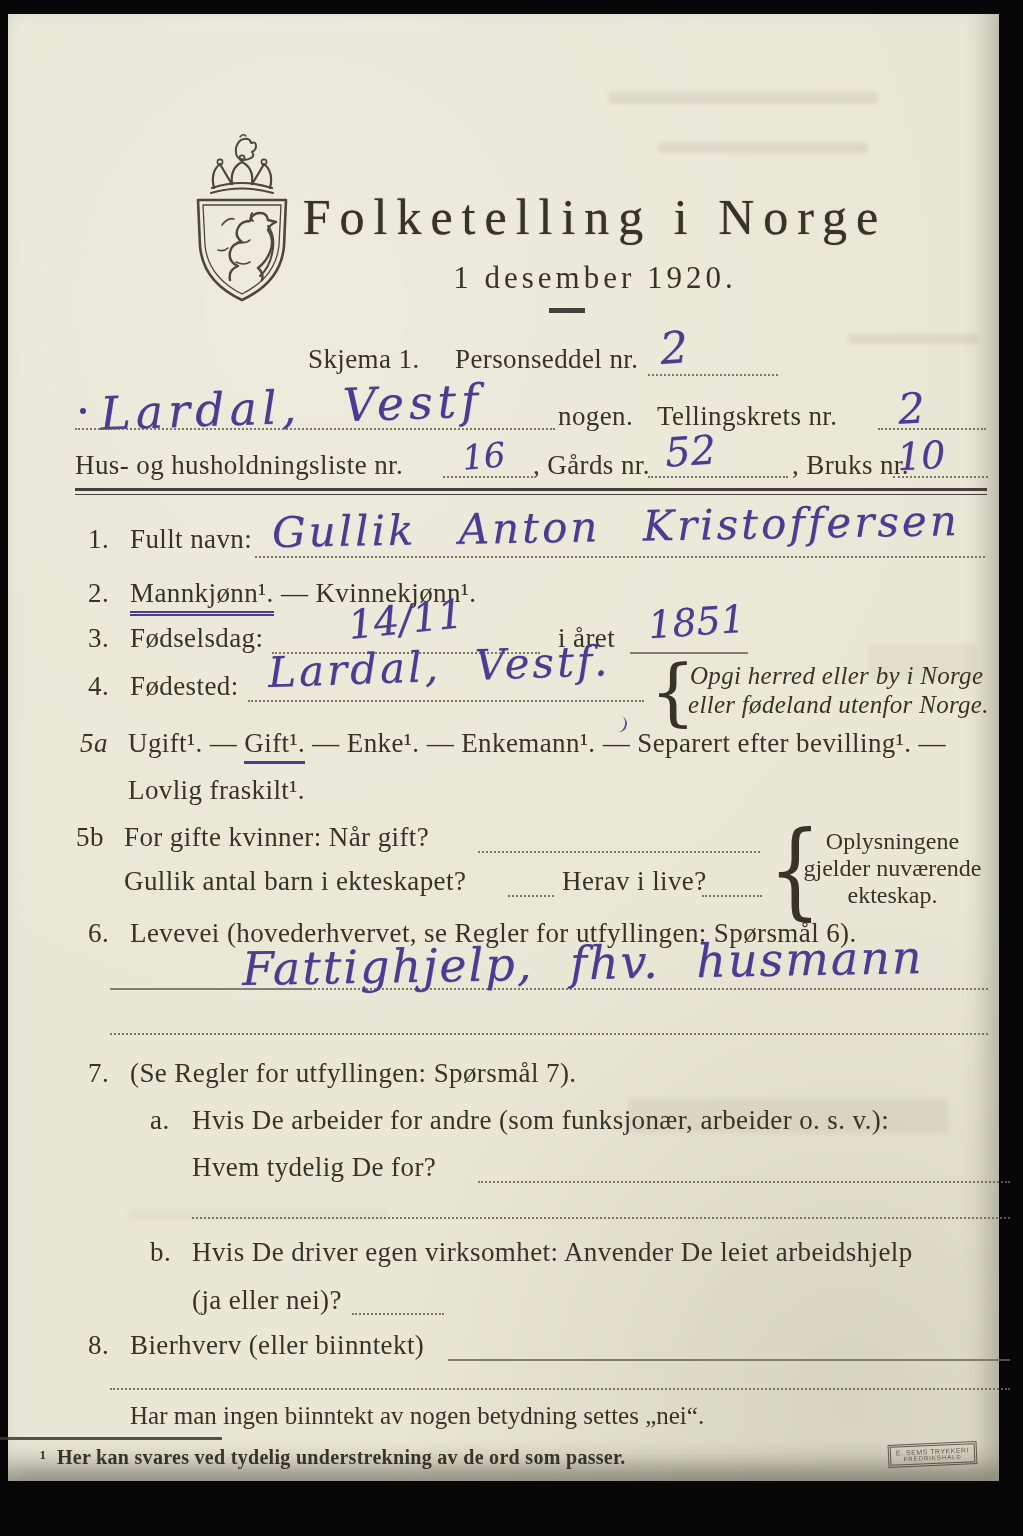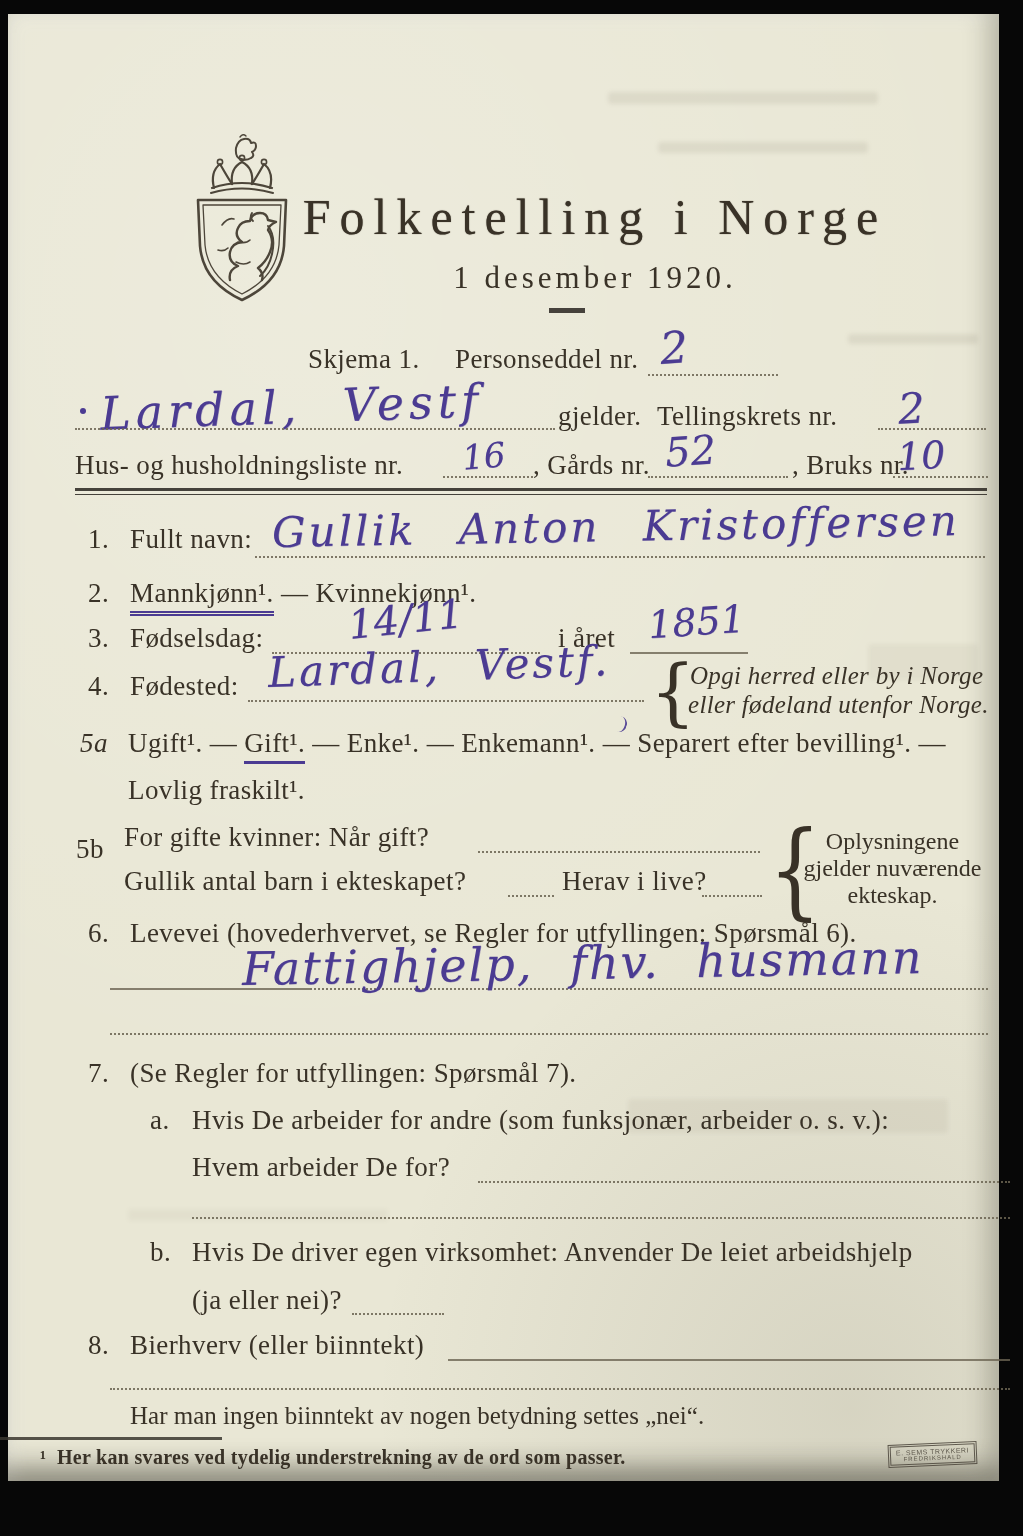--- a/index.html
+++ b/index.html
@@ -104,21 +104,21 @@
 <div class="abs" style="left:549px;top:308px;width:36px;height:5px;background:#34302a;opacity:.9;"></div>
 
 <div class="abs print q" style="left:308px;top:344px;">Skjema 1.</div>
 <div class="abs print q" style="left:455px;top:344px;">Personseddel nr.</div>
 <div class="abs dotline" style="left:648px;top:374px;width:130px;"></div>
 <div class="abs hw" style="left:660px;top:322px;font-size:44px;transform:rotate(-4deg);">2</div>
 
 <div class="inkdot" style="left:80px;top:408px;width:6px;height:6px;"></div>
 <div class="abs hw" style="left:100px;top:380px;font-size:46px;letter-spacing:5px;word-spacing:22px;transform:rotate(-2deg);">Lardal, Vestf</div>
 <div class="abs dotline" style="left:75px;top:428px;width:480px;"></div>
-<div class="abs print q" style="left:558px;top:401px;">gjelder.</div>
+<div class="abs print q" style="left:558px;top:401px;">nogen.</div>
 <div class="abs print q" style="left:657px;top:401px;">Tellingskrets nr.</div>
 <div class="abs dotline" style="left:878px;top:428px;width:108px;"></div>
 <div class="abs hw" style="left:898px;top:384px;font-size:42px;transform:rotate(-3deg);">2</div>
 
 <div class="abs print q" style="left:75px;top:450px;">Hus- og husholdningsliste nr.</div>
 <div class="abs dotline" style="left:443px;top:476px;width:90px;"></div>
 <div class="abs hw" style="left:462px;top:436px;font-size:34px;transform:rotate(-5deg);">16</div>
 <div class="abs print q" style="left:533px;top:450px;">, Gårds nr.</div>
 <div class="abs dotline" style="left:648px;top:476px;width:140px;"></div>
 <div class="abs hw" style="left:665px;top:428px;font-size:40px;transform:rotate(-4deg);">52</div>
@@ -154,21 +154,21 @@
 <div class="abs print note" style="left:690px;top:662px;">Opgi herred eller by i Norge</div>
 <div class="abs print note" style="left:688px;top:691px;">eller fødeland utenfor Norge.</div>
 
 <div class="abs print q" style="left:80px;top:728px;font-style:italic;">5a</div>
 <div class="abs print q" style="left:128px;top:728px;">
   <span>Ugift¹. — </span><span class="hand-underline-single"><span>Gift¹.</span></span><span> — Enke¹. — Enkemann¹. — Separert efter bevilling¹. —</span>
 </div>
 <div class="abs" style="left:612px;top:716px;width:13px;height:16px;border-right:2.5px solid var(--ink);border-radius:50%;transform:rotate(14deg);opacity:.9;"></div>
 <div class="abs print q" style="left:128px;top:775px;">Lovlig fraskilt¹.</div>
 
-<div class="abs print q" style="left:76px;top:822px;margin-top:12px;">5b</div>
+<div class="abs print q" style="left:76px;top:822px;">5b</div>
 <div class="abs print q" style="left:124px;top:822px;">For gifte kvinner:  Når gift?</div>
 <div class="abs dotline" style="left:478px;top:851px;width:282px;"></div>
 <div class="abs print q" style="left:124px;top:866px;">Gullik antal barn i ekteskapet?</div>
 <div class="abs dotline" style="left:508px;top:895px;width:46px;"></div>
 <div class="abs print q" style="left:562px;top:866px;">Herav i live?</div>
 <div class="abs dotline" style="left:702px;top:895px;width:60px;"></div>
 <div class="abs brace" style="left:762px;top:818px;font-size:104px;transform:scaleX(.8);">{</div>
 <div class="abs print" style="left:790px;top:828px;width:205px;text-align:center;font-size:24px;line-height:27px;">
   <div>Oplysningene</div>
   <div>gjelder nuværende</div>
@@ -179,21 +179,21 @@
 <div class="abs print q" style="left:130px;top:918px;">Levevei (hovederhvervet, se Regler for utfyllingen:  Spørsmål 6).</div>
 <div class="abs solidline" style="left:110px;top:988px;width:200px;"></div>
 <div class="abs dotline" style="left:310px;top:988px;width:678px;"></div>
 <div class="abs hw" style="left:242px;top:936px;font-size:46px;letter-spacing:2px;word-spacing:20px;transform:rotate(-1deg);">Fattighjelp, fhv. husmann</div>
 <div class="abs dotline" style="left:110px;top:1033px;width:878px;"></div>
 
 <div class="abs print q" style="left:88px;top:1058px;">7.</div>
 <div class="abs print q" style="left:130px;top:1058px;">(Se Regler for utfyllingen:  Spørsmål 7).</div>
 <div class="abs print q" style="left:150px;top:1105px;">a.</div>
 <div class="abs print q" style="left:192px;top:1105px;">Hvis De arbeider for andre (som funksjonær, arbeider o. s. v.):</div>
-<div class="abs print q" style="left:192px;top:1152px;">Hvem arbeider De for?</div>
+<div class="abs print q" style="left:192px;top:1152px;">Hvem tydelig De for?</div>
 <div class="abs dotline" style="left:478px;top:1181px;width:532px;"></div>
 <div class="abs dotline" style="left:192px;top:1217px;width:818px;"></div>
 <div class="abs print q" style="left:150px;top:1237px;">b.</div>
 <div class="abs print q" style="left:192px;top:1237px;">Hvis De driver egen virksomhet:  Anvender De leiet arbeidshjelp</div>
 <div class="abs print q" style="left:192px;top:1285px;">(ja eller nei)?</div>
 <div class="abs dotline" style="left:352px;top:1313px;width:92px;"></div>
 
 <div class="abs print q" style="left:88px;top:1330px;">8.</div>
 <div class="abs print q" style="left:130px;top:1330px;">Bierhverv (eller biinntekt)</div>
 <div class="abs solidline" style="left:448px;top:1359px;width:562px;"></div>

